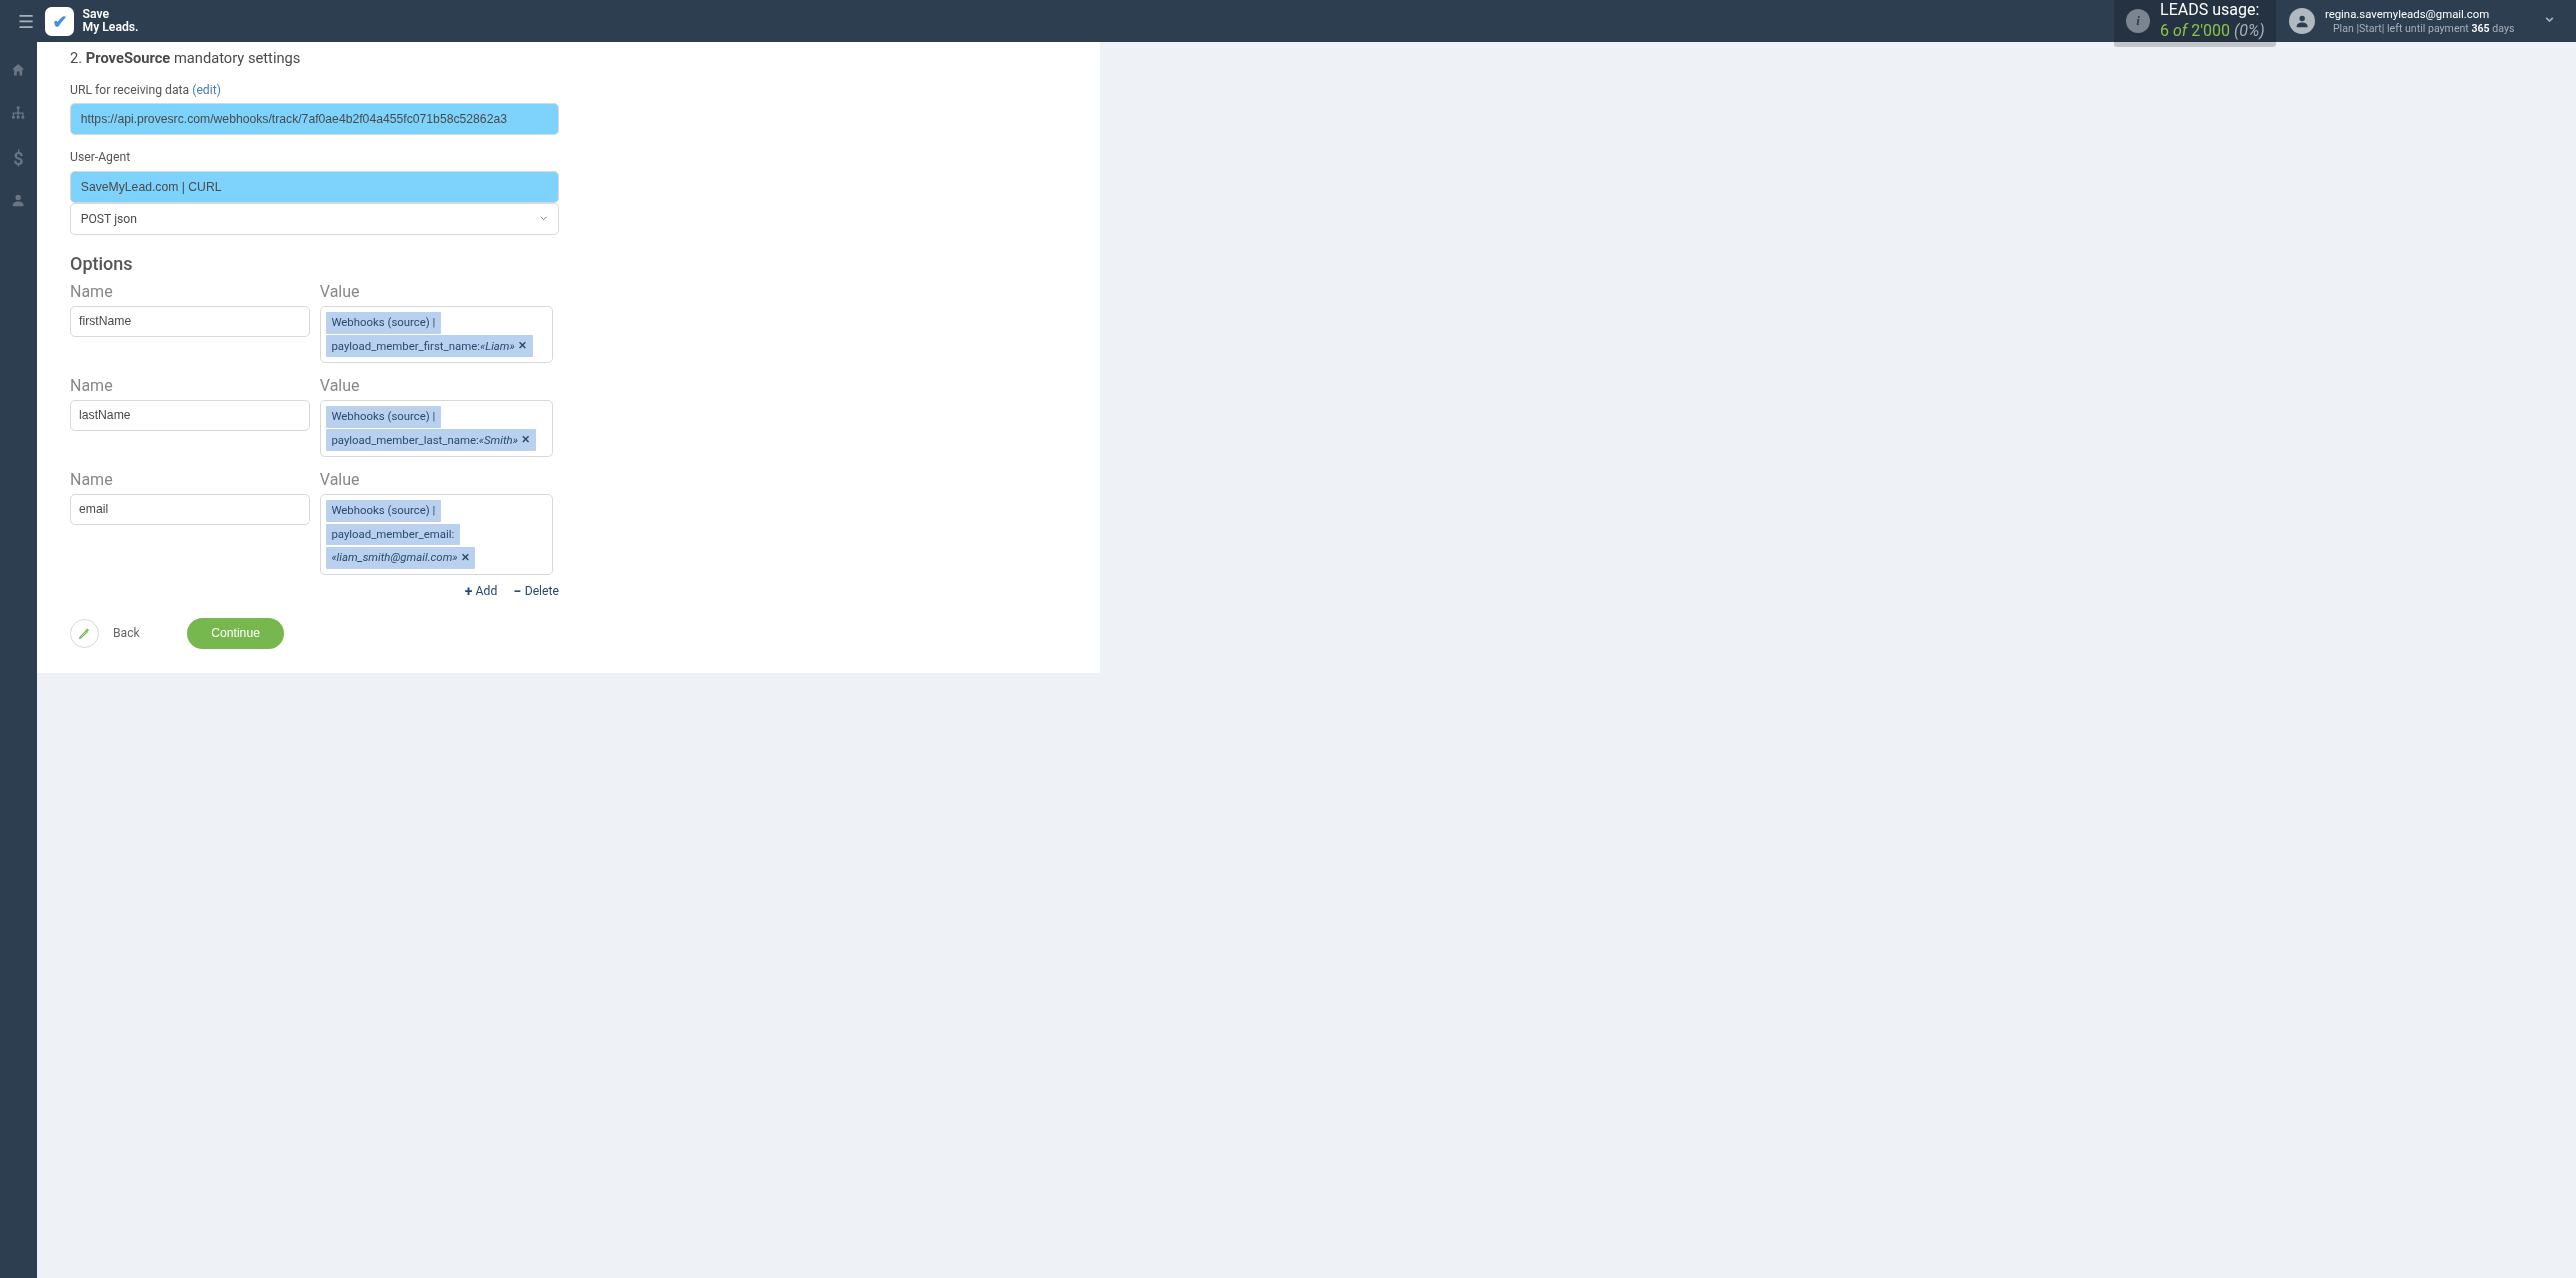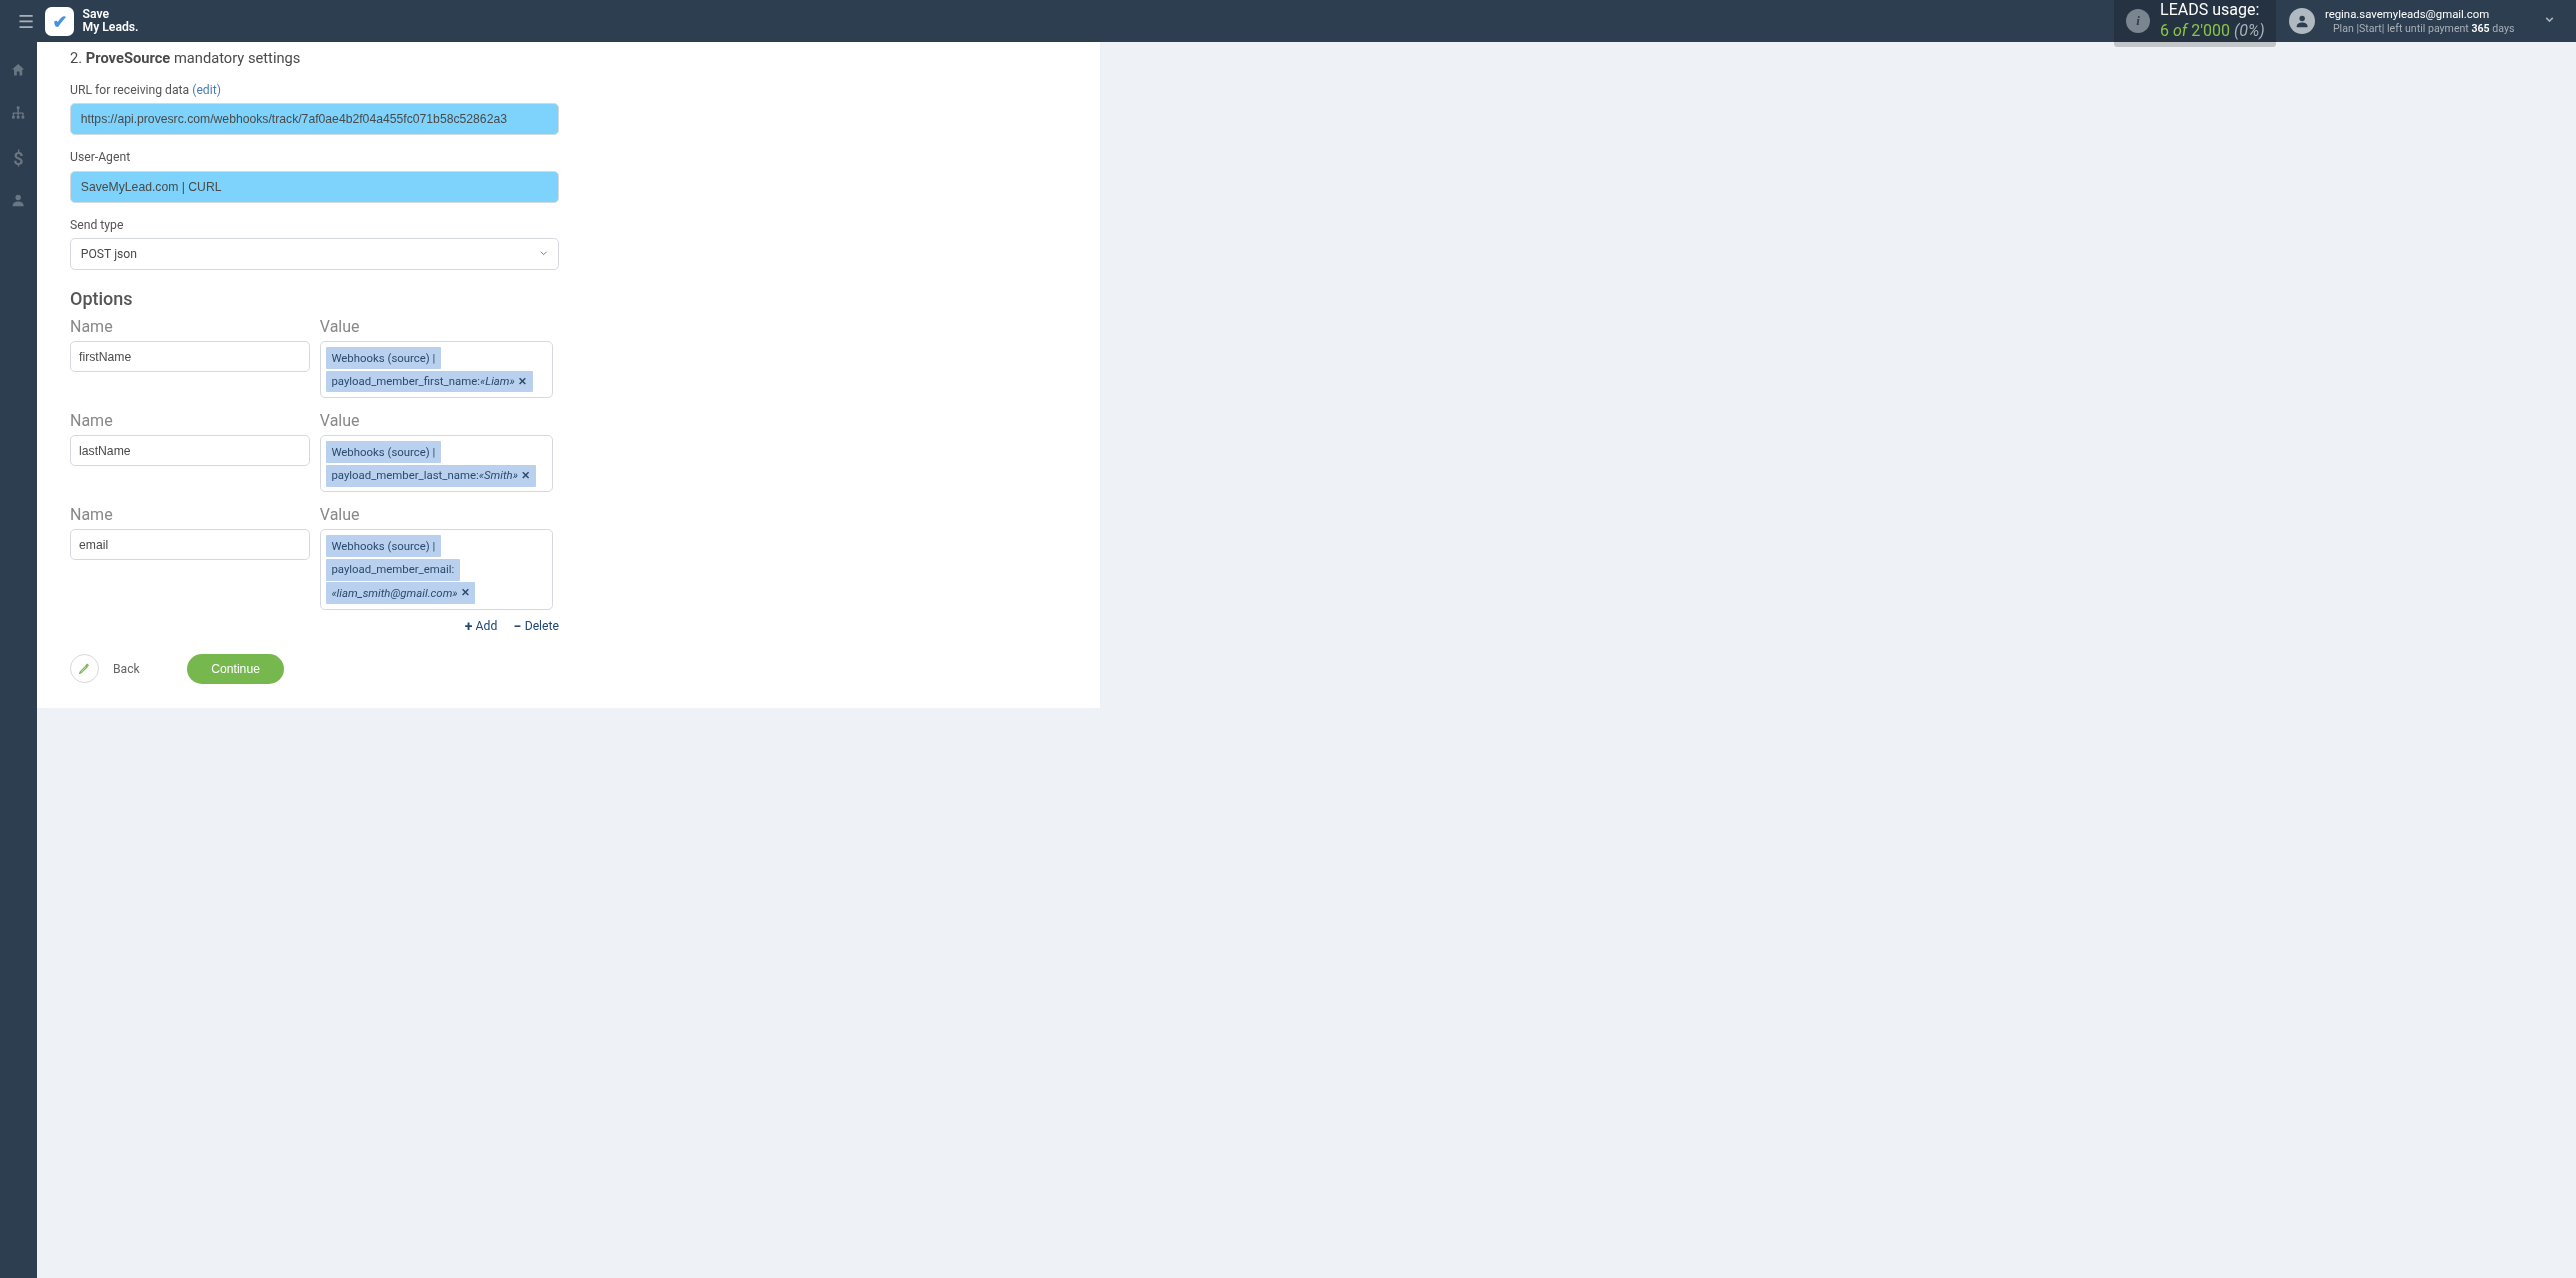--- a/index.html
+++ b/index.html
@@ -145,21 +145,20 @@
       </div>
 
       <div class="field-label">
         <span>URL for receiving data </span><span class="edit-link">(edit)</span>
       </div>
       <input class="text-input" value="https://api.provesrc.com/webhooks/track/7af0ae4b2f04a455fc071b58c52862a3" style="">
 
       <div class="field-label">User-Agent</div>
       <input class="text-input" value="SaveMyLead.com | CURL" style="">
 
-      <div class="field-label">Send type</div>
       <div class="select-wrap">
         <div class="select-input">POST json</div>
         <div class="select-caret">
           <svg width="11.4" height="11.4" viewBox="0 0 24 24" fill="none" stroke="currentColor" stroke-width="2">
               <polyline points="6 9 12 15 18 9"></polyline>
             </svg>
         </div>
       </div>
 
       <div class="options-header">Options</div>

